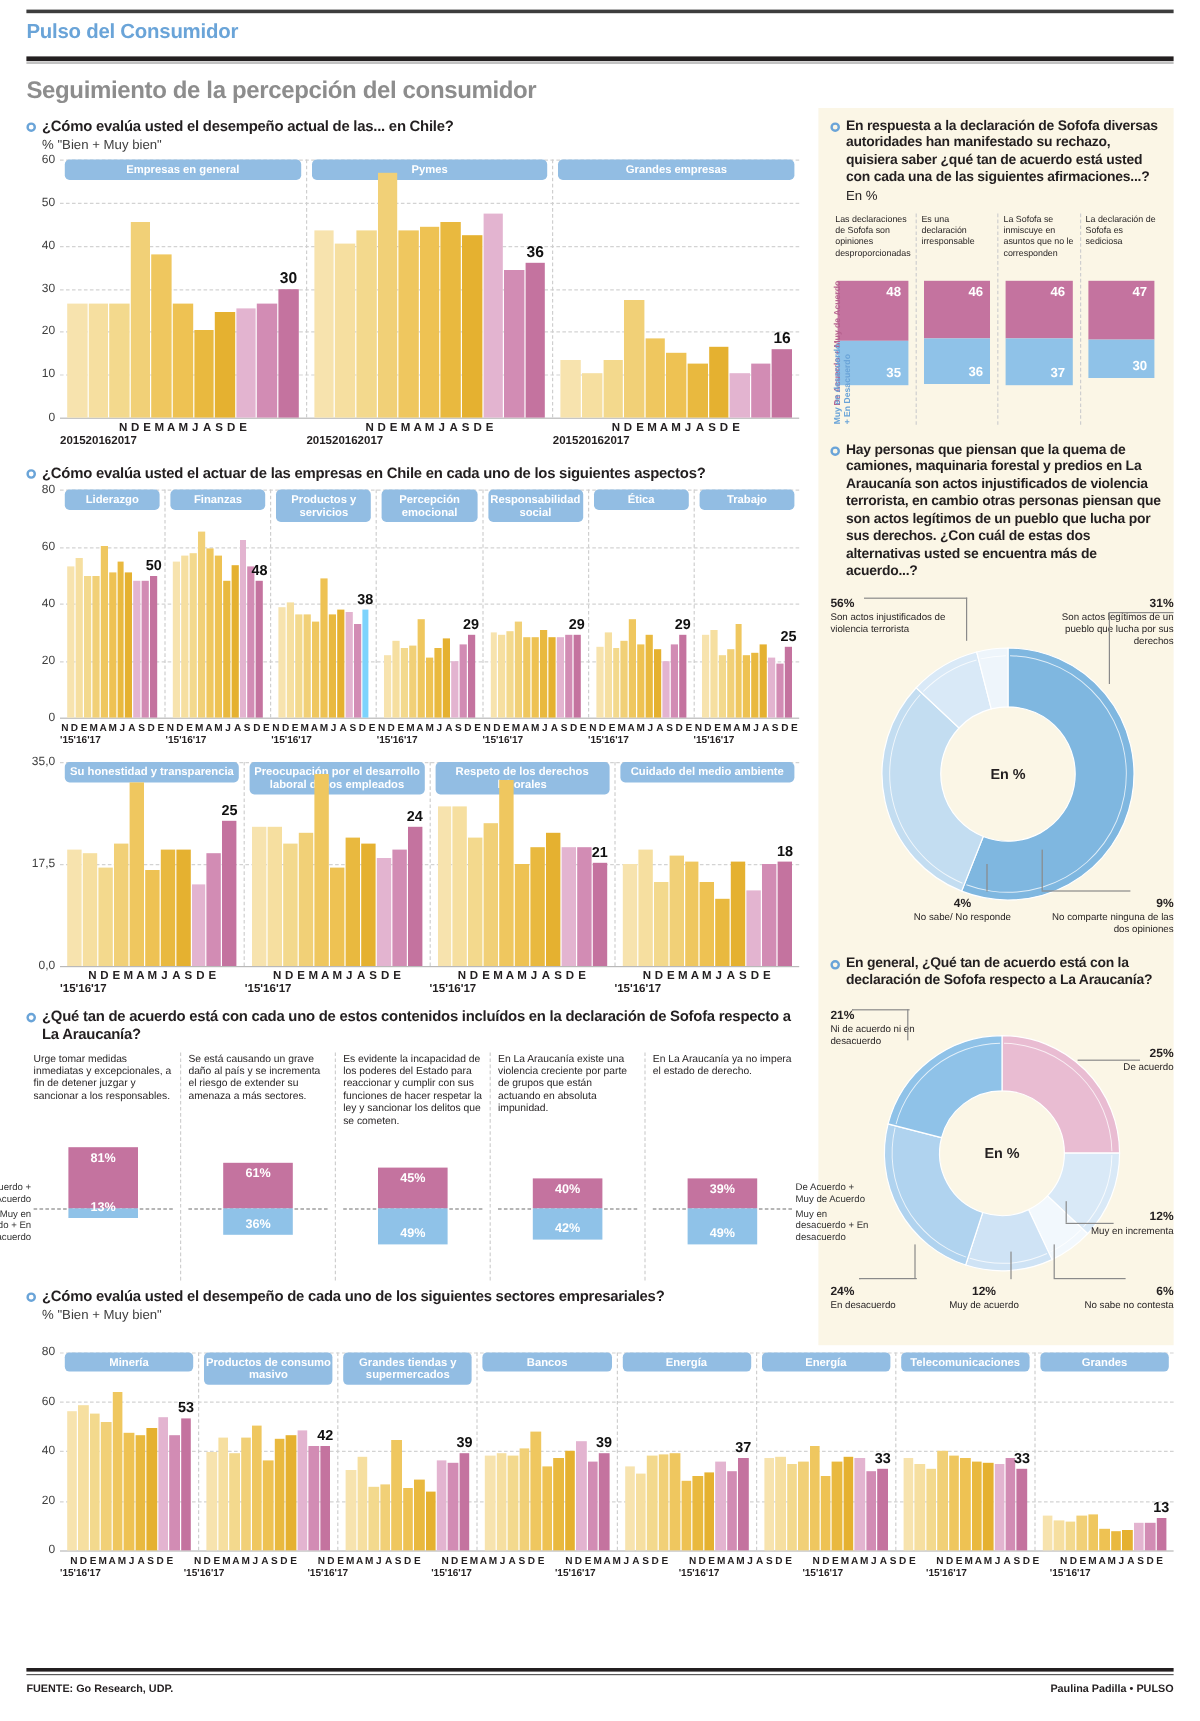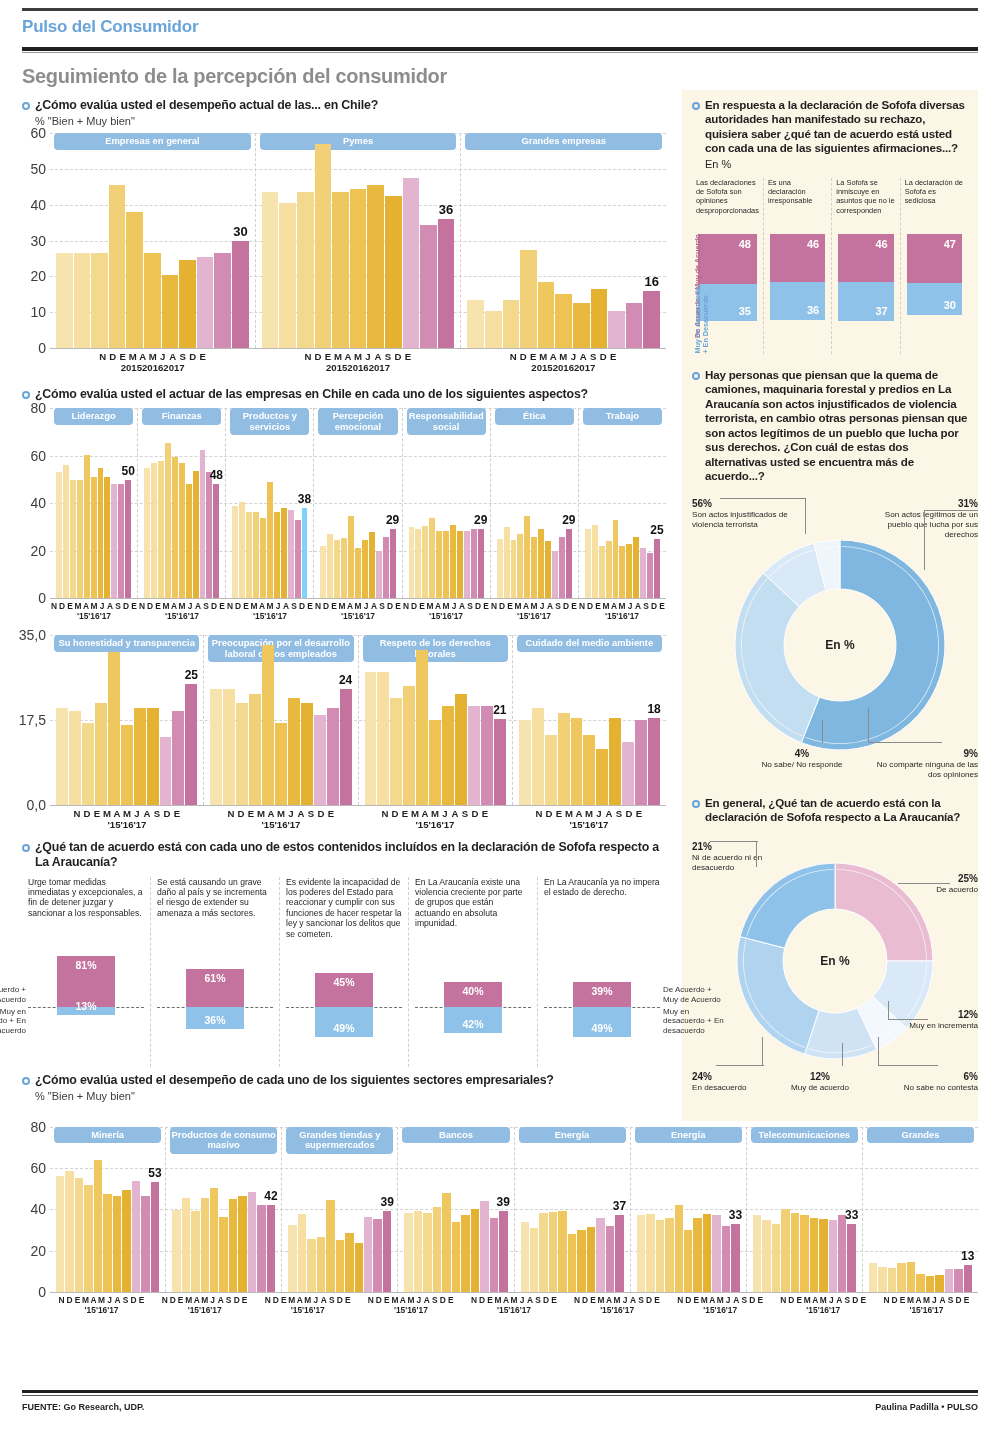--- a/index.html
+++ b/index.html
@@ -19,37 +19,37 @@
   .colR{width:306px;margin-left:16px;background:#fbf6e6;padding:8px 10px 10px 10px;box-sizing:border-box;}
 
   .q{display:flex;gap:5px;align-items:flex-start;margin:8px 0 2px 0;}
   .bullet{flex:0 0 auto;width:8px;height:8px;border-radius:50%;border:2px solid #6aa4d8;margin-top:4px;box-sizing:border-box;}
   .qtext{font-size:12.4px;font-weight:bold;line-height:1.22;letter-spacing:-.2px;}
   .qsub{font-size:11px;color:#3d3d3d;margin:1px 0 0 13px;}
 
   
   .chartwrap{position:relative;margin-top:6px;}
   .yaxis{position:absolute;left:0;top:0;width:26px;height:100%;}
-  .ytick{position:absolute;right:2px;font-size:14px;color:#3d3d3d;transform:translateY(-50%);}
+  .ytick{position:absolute;right:2px;font-size:10px;color:#3d3d3d;transform:translateY(-50%);}
   .plotarea{position:relative;margin-left:28px;border-bottom:1px solid #b9b9b9;}
   .grid{position:absolute;left:0;right:0;border-top:1px dashed #d3d3d3;}
   .panels{display:flex;height:100%;position:relative;}
   .panel{position:relative;flex:1 1 0;}
   .panel + .panel{border-left:1px dashed #cfcfcf;}
   .ptitle{position:absolute;left:4px;right:4px;top:0;background:#92bde3;color:#fff;
           font-size:9.4px;font-weight:bold;text-align:center;border-radius:4px;padding:3px 1px;line-height:1.12;}
   .bars{position:absolute;left:6px;right:6px;bottom:0;top:0;display:flex;align-items:flex-end;gap:1px;}
   .bar{flex:1 1 0;position:relative;}
   .vlabel{position:absolute;bottom:100%;left:50%;transform:translateX(-50%);margin-bottom:2px;
           font-size:12px;font-weight:bold;color:#111;white-space:nowrap;}
   .xrow{margin-left:28px;display:flex;}
   .xpanel{flex:1 1 0;text-align:center;padding-top:2px;}
   .xm{display:flex;justify-content:center;gap:0px;font-size:8.4px;font-weight:bold;color:#231f20;letter-spacing:0px;}
   .xm span{display:inline-block;min-width:8px;text-align:center;}
-  .xy{display:flex;justify-content:center;font-size:8.4px;font-weight:bold;color:#231f20;margin-top:0px;}
+  .xy{display:flex;justify-content:flex-start;font-size:8.4px;font-weight:bold;color:#231f20;margin-top:0px;}
   .xm.wide{font-size:9.6px;gap:2px;}
   .xy.wide{font-size:9.6px;}
 
   
   .stmtgrid{display:flex;margin-top:6px;position:relative;}
   .stmtcol{flex:1 1 0;position:relative;padding:0 6px;box-sizing:border-box;}
   .stmtcol + .stmtcol{border-left:1px dashed #cfcfcf;}
   .stmttxt{font-size:8.6px;line-height:1.22;color:#231f20;height:70px;}
   .updown{position:relative;height:120px;}
   .zeroline{position:absolute;left:0;right:0;top:60px;border-top:1px dashed #6f6f6f;}

